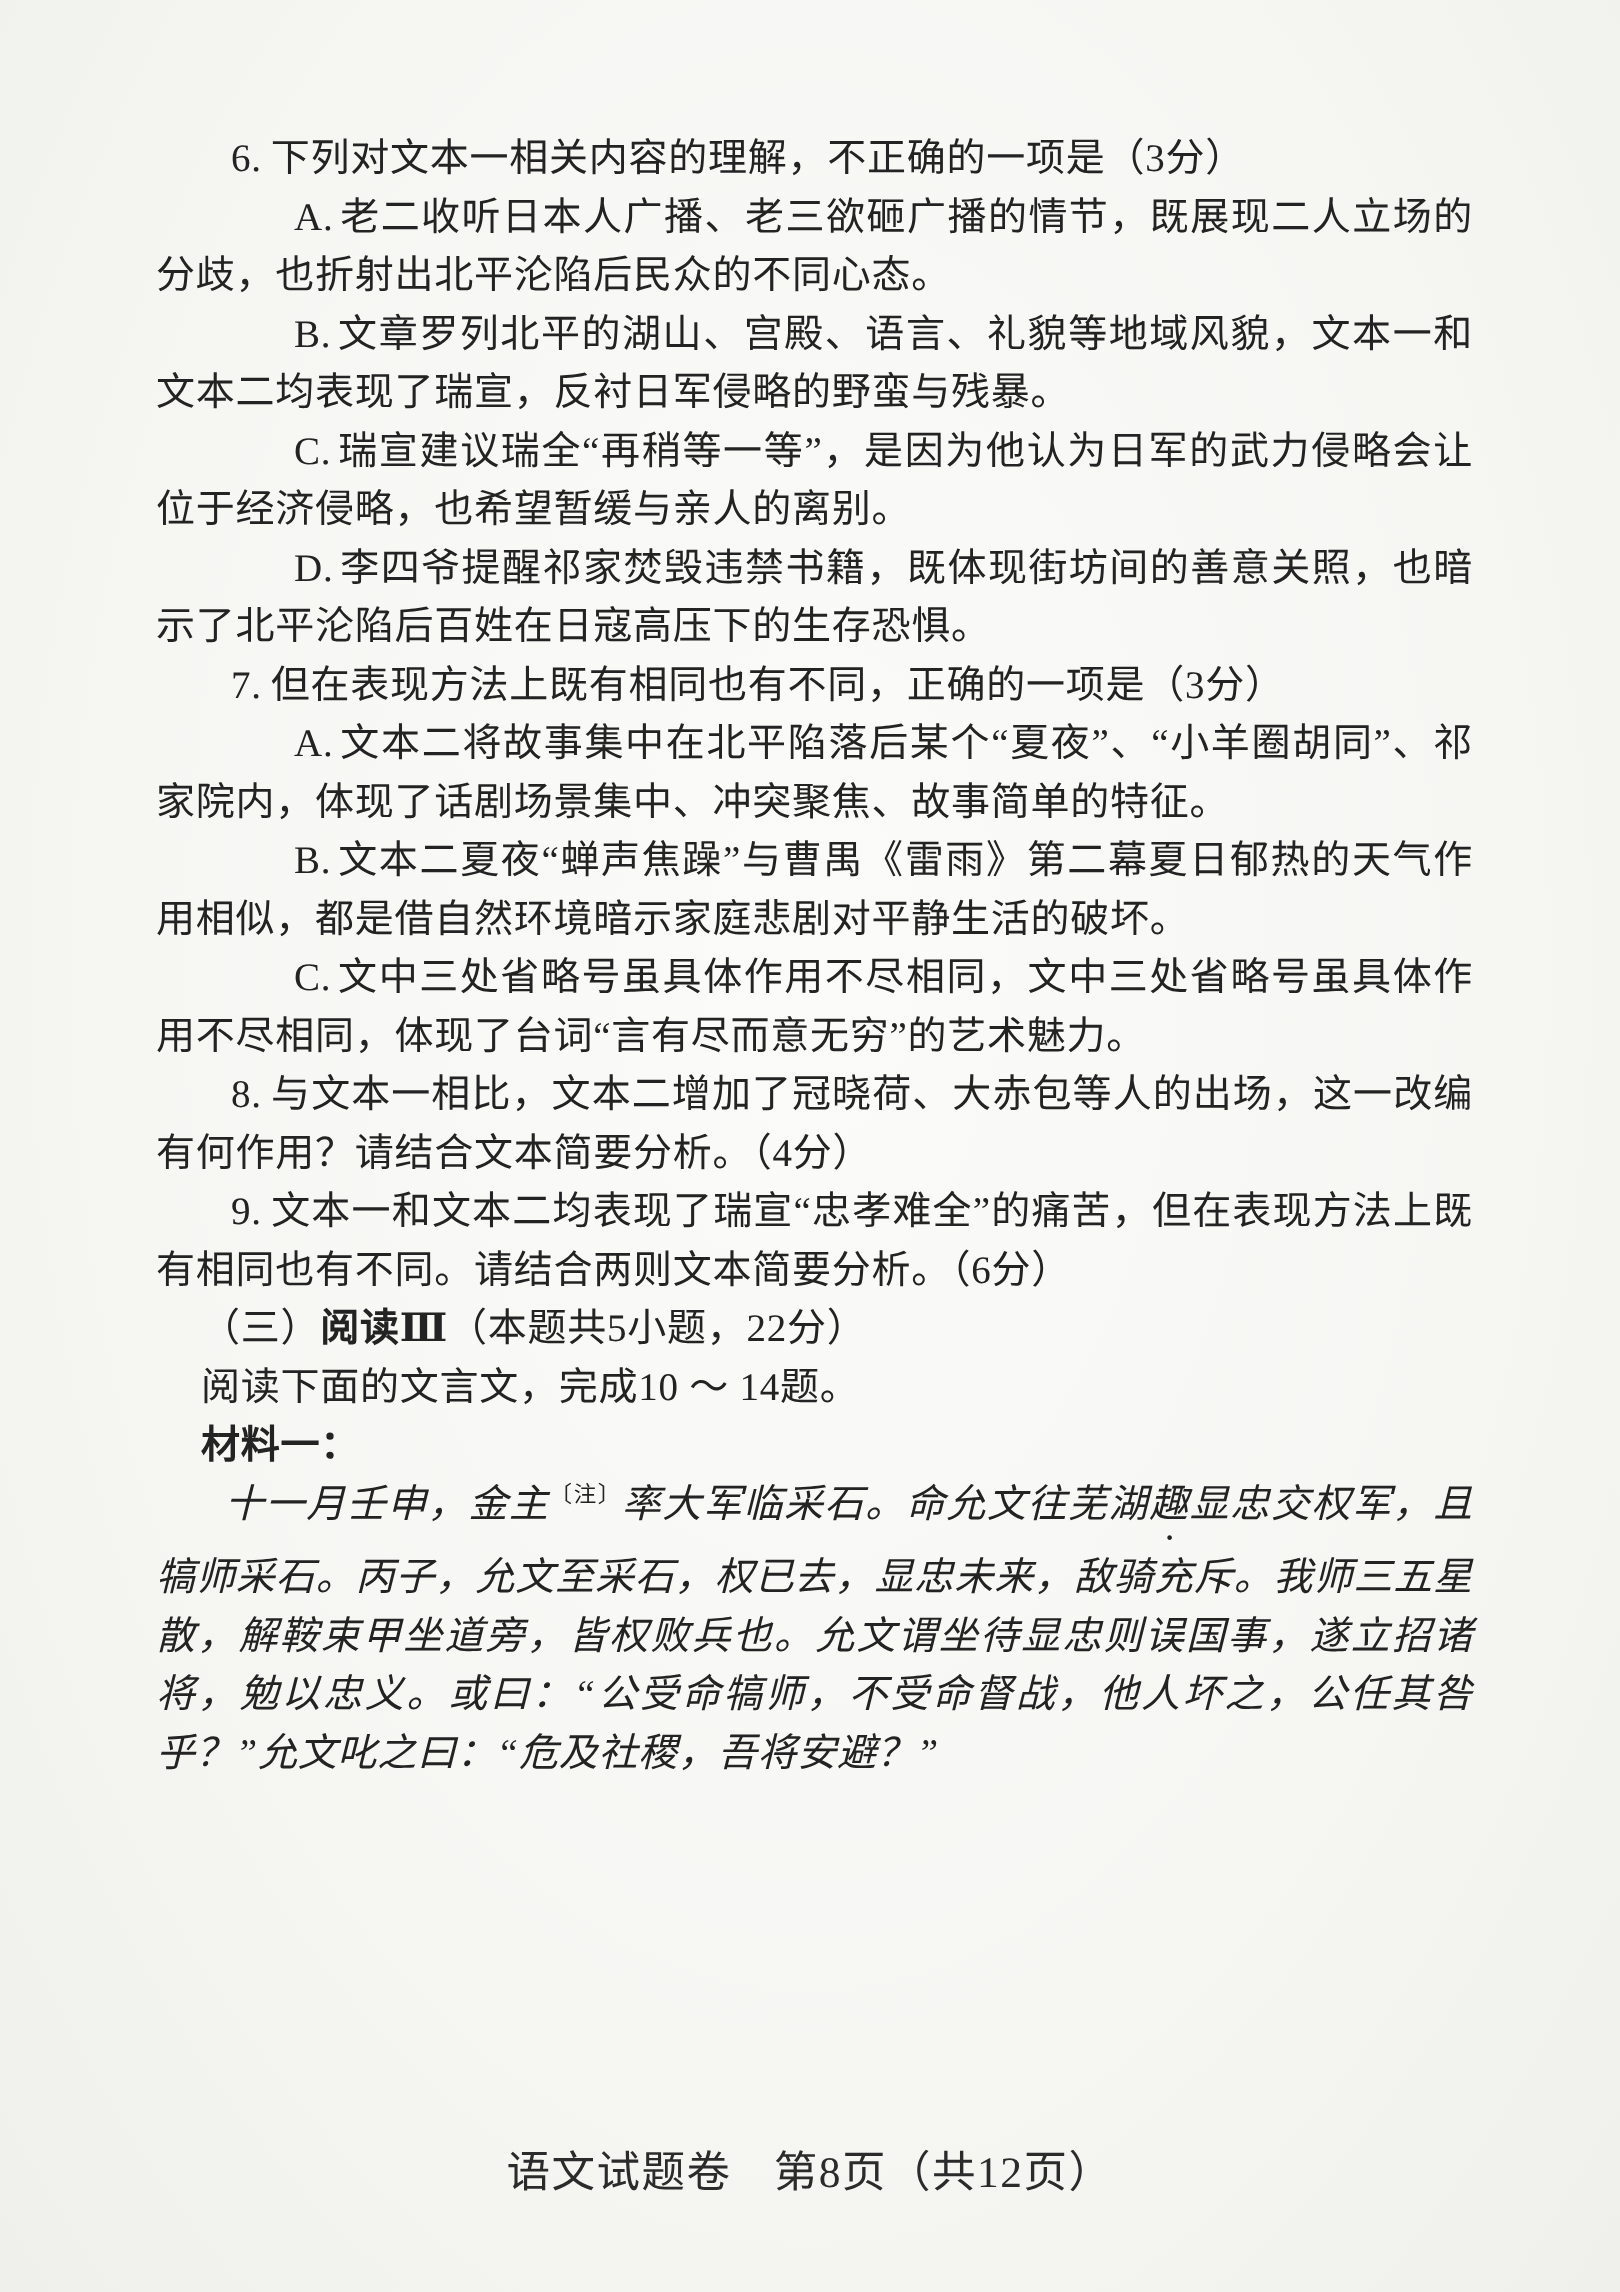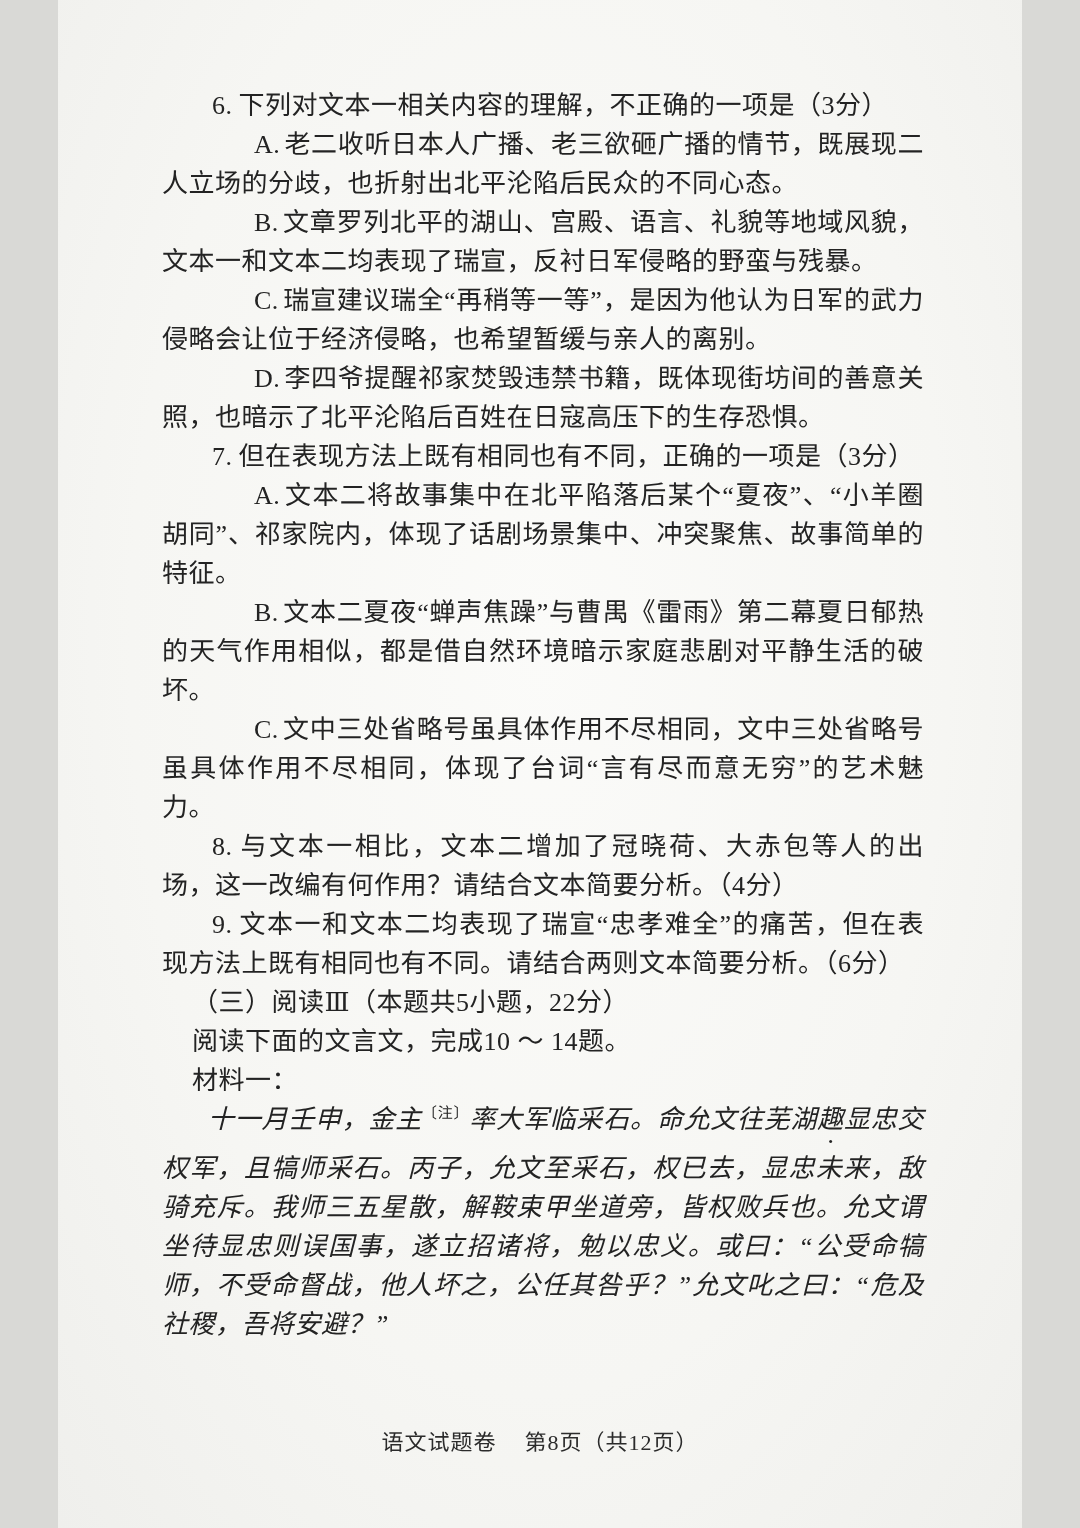--- a/index.html
+++ b/index.html
@@ -1,39 +1,39 @@
 <!DOCTYPE html>
 <html lang="zh-CN"><head>
 <meta charset="utf-8">
 <style>
   html,body { margin:0; padding:0; background:#d9d9d6; }
   .page {
     position:relative;
-    width:964px; height:1528px;
+    width:1080px; height:1528px;
     margin:0 auto;
     background:#f7f7f4;
     background-image: radial-gradient(ellipse at 50% 42%, #fbfbf9 0%, #f6f6f3 60%, #efefec 100%);
     color:#232323;
     font-family:"Liberation Serif","DejaVu Serif",serif;
     overflow:hidden;
   }
   .content {
     position:absolute;
     left:104px; right:98px; top:86px;
     font-size:26px;
     line-height:39px;
     text-align:justify;
     letter-spacing:0.5px;
   }
   p { margin:0; }
   .stem   { text-indent:50px; }
   .option { text-indent:92px; }
   .section-line, .intro, .material-label { text-indent:30px; }
   .material { text-indent:46px; font-style:italic; }
-  .bold { font-weight:400; }
+  .bold { font-weight:700; }
   .qnum { margin-right:6px; }
   .opt-label { margin-right:4px; }
   sup.note {
     font-size:15px;
     font-style:normal;
     vertical-align:super;
     line-height:0;
   }
   .dotted {
     -webkit-text-emphasis:filled dot;
@@ -43,21 +43,21 @@
   }
   .underlined {
     text-decoration:underline;
     text-underline-offset:7px;
     text-decoration-thickness:1.5px;
   }
   .footer {
     position:absolute;
     top:1424px; left:0; right:0;
     text-align:center;
-    font-size:22px;
+    font-size:29px;
     color:#2b2b2b;
     letter-spacing:1px;
   }
   .footer .page-label { margin-left:28px; }
 </style>
 </head>
 <body>
 
 <div class="page">
   <main class="content">

